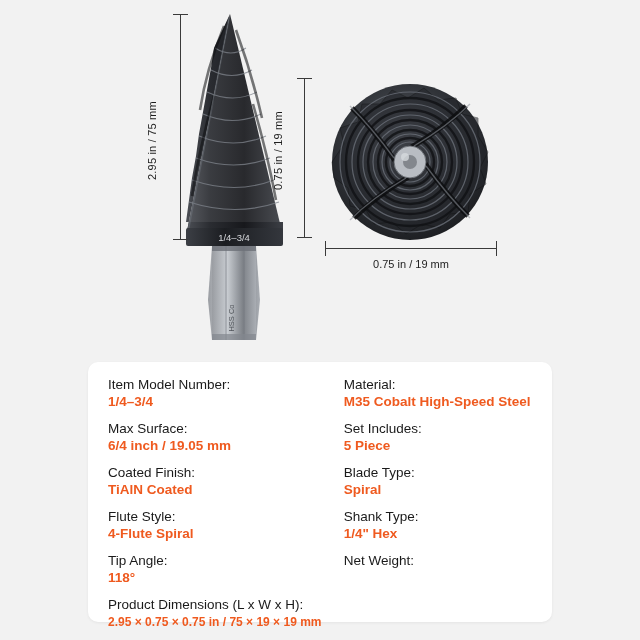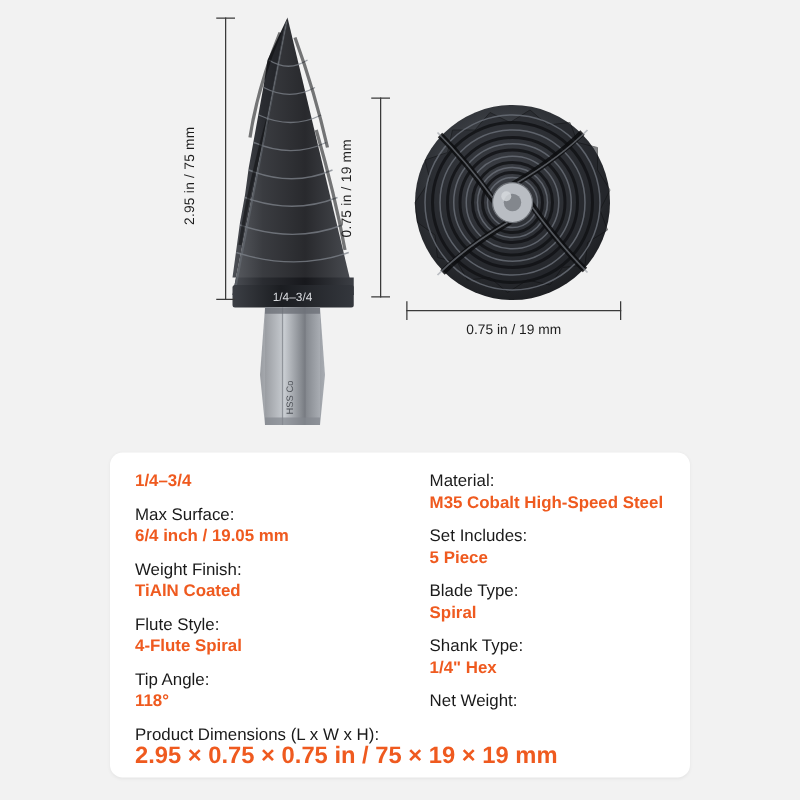--- a/index.html
+++ b/index.html
@@ -173,21 +173,21 @@
   .spec-value {
     font-size: 13.5px;
     font-weight: bold;
     color: #ef5a1f;
     line-height: 18px;
   }
   .spec-full {
     padding: 0 20px;
     box-sizing: border-box;
   }
-  .spec-full .spec-value { font-size: 19px; }
+  .spec-full .spec-value { font-size: 12px; }
 </style>
 </head>
 <body>
 
 <div class="page">
 
   <div class="hero">
 
     <svg class="svg-stage" viewBox="0 0 640 360">
       <defs>
@@ -324,28 +324,29 @@
       <div class="cap r"></div>
     </div>
     <div class="label-diam-h">0.75 in / 19 mm</div>
   </div>
 
   <div class="spec-card">
     <div class="spec-grid">
 
       <div class="spec-col left">
         <div class="spec-item">
+          <div class="spec-label">Item Model Number:</div>
           <div class="spec-value">1/4–3/4</div>
         </div>
         <div class="spec-item">
           <div class="spec-label">Max Surface:</div>
           <div class="spec-value">6/4 inch / 19.05 mm</div>
         </div>
         <div class="spec-item">
-          <div class="spec-label">Weight Finish:</div>
+          <div class="spec-label">Coated Finish:</div>
           <div class="spec-value">TiAlN Coated</div>
         </div>
         <div class="spec-item">
           <div class="spec-label">Flute Style:</div>
           <div class="spec-value">4-Flute Spiral</div>
         </div>
         <div class="spec-item">
           <div class="spec-label">Tip Angle:</div>
           <div class="spec-value">118°</div>
         </div>

